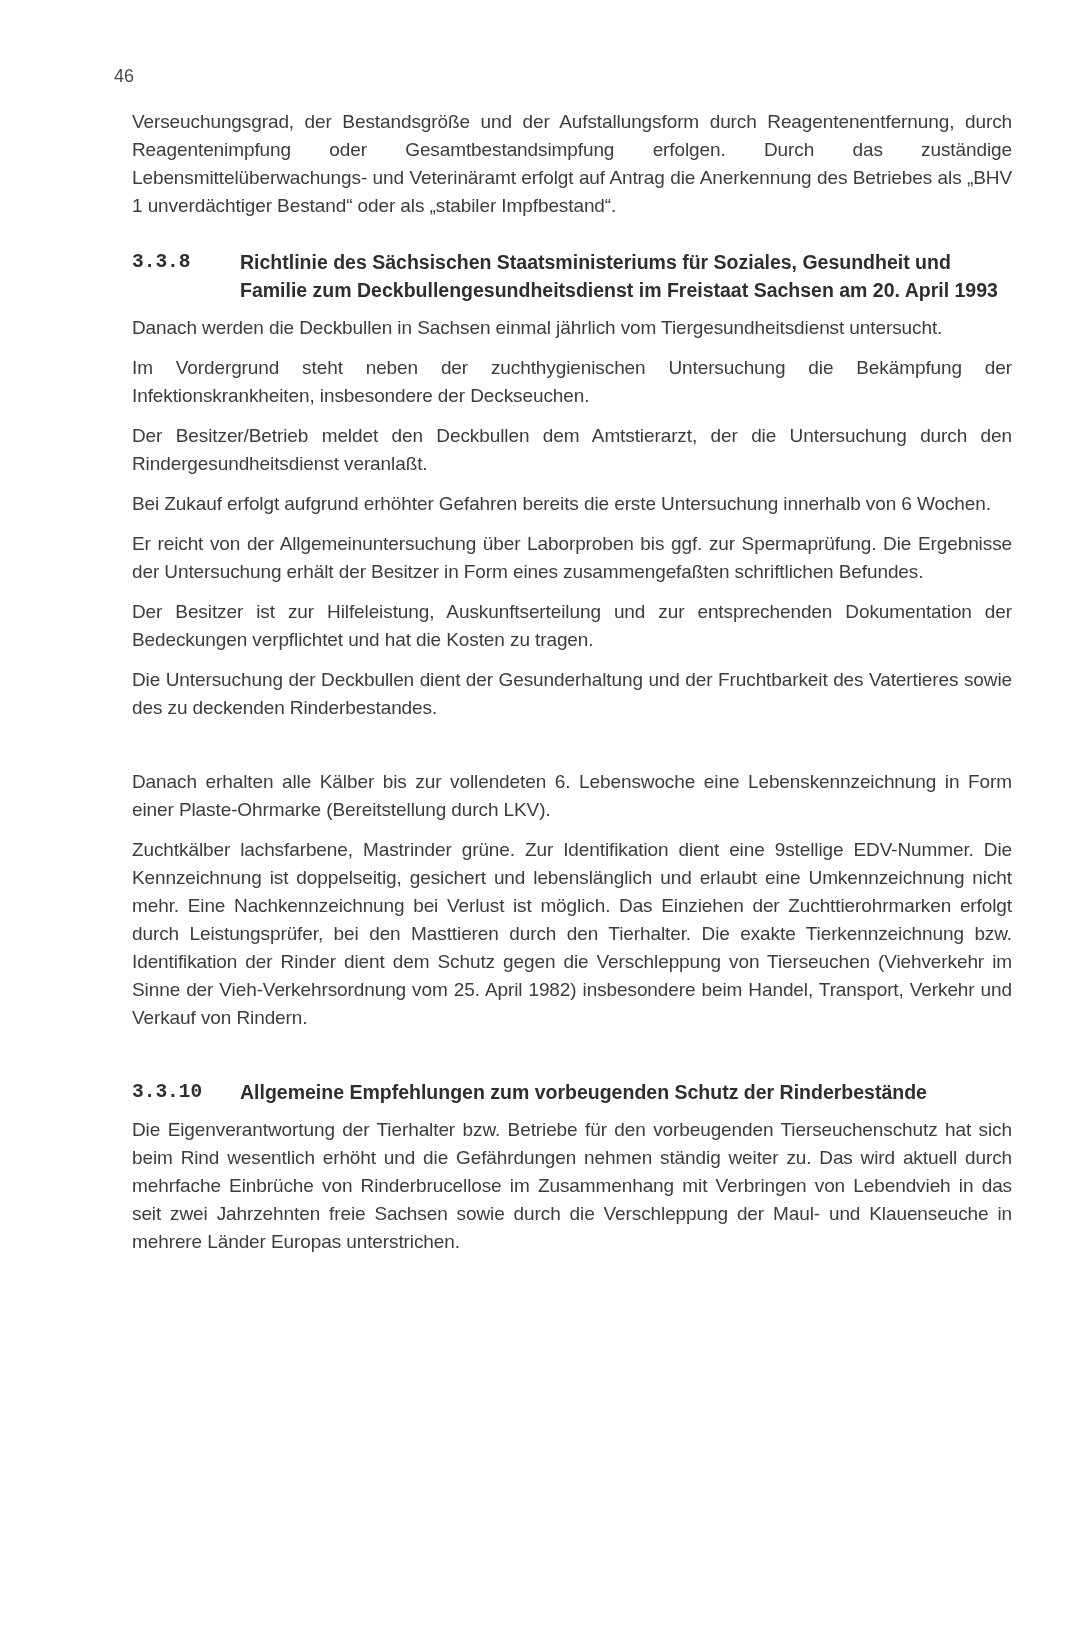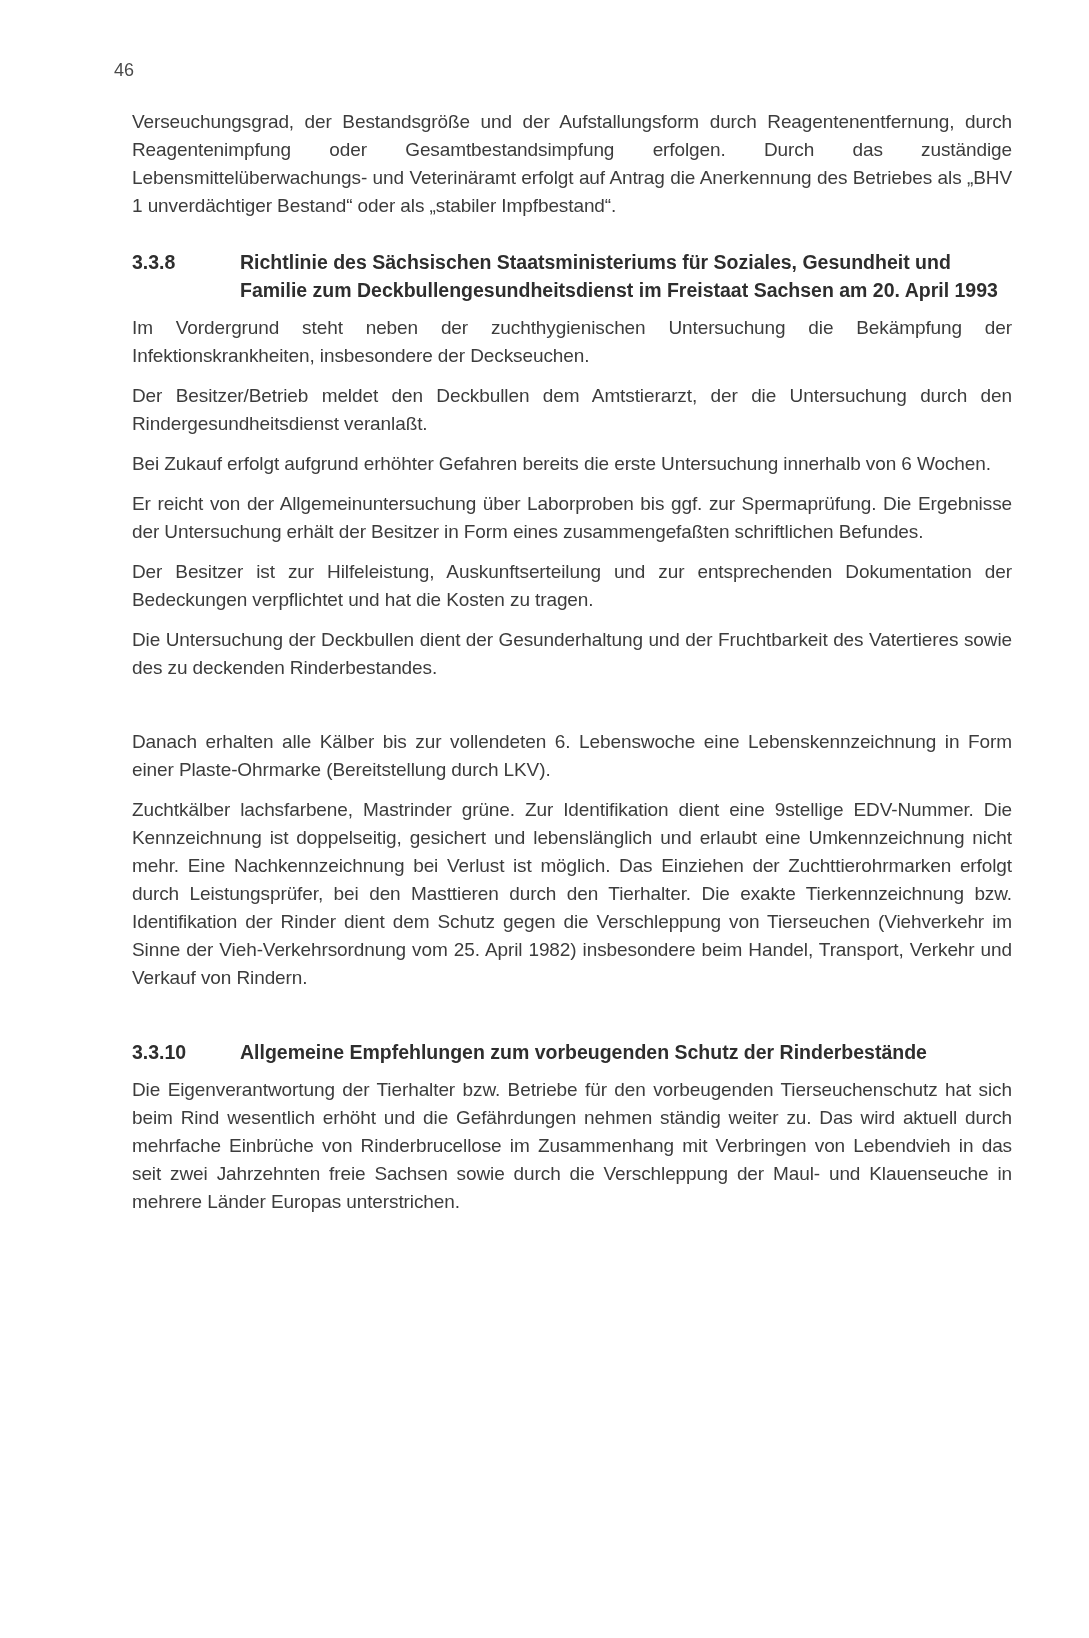--- a/index.html
+++ b/index.html
@@ -4,56 +4,57 @@
 <style>
   html, body { margin: 0; padding: 0; }
   body {
     width: 1089px; height: 1638px; overflow: hidden;
     background: #ffffff;
     font-family: "Liberation Sans", sans-serif;
     color: #3a3a3a;
     position: relative;
   }
   .page-number {
-    position: absolute; left: 114px; top: 60px;
+    position: absolute; left: 114px; top: 66px;
     font-size: 18px; color: #4a4a4a;
   }
   .content {
     position: absolute; left: 132px; top: 108px; width: 880px;
   }
   p.para {
     margin: 0 0 12px 0;
     font-size: 19px; line-height: 28px;
     text-align: justify; color: #3c3c3c;
     letter-spacing: -0.1px;
   }
   .heading {
     display: flex; margin: 0 0 10px 0;
     font-weight: bold; font-size: 19.5px; line-height: 28px; color: #2e2e2e;
   }
-  .heading .num { width: 86px; flex: 0 0 86px; }
+  .heading .num { width: 86px; flex: 0 0 86px; font-family: Liberation Mono, monospace; }
   .heading .title { flex: 1; margin-left: 22px; }
   .spacer-s { height: 16px; }
   .spacer-l { height: 34px; }
 </style>
 </head>
 <body>
 
 <div class="page-number">46</div>
 
 <div class="content">
 
   <p class="para">Verseuchungsgrad, der Bestandsgröße und der Aufstallungsform durch Reagentenentfernung, durch Reagentenimpfung oder Gesamtbestandsimpfung erfolgen. Durch das zuständige Lebensmittelüberwachungs- und Veterinäramt erfolgt auf Antrag die Anerkennung des Betriebes als „BHV 1 unverdächtiger Bestand“ oder als „stabiler Impfbestand“.</p>
 
   <div class="spacer-s"></div>
 
   <div class="heading">
     <span class="num">3.3.8</span>
     <span class="title">Richtlinie des Sächsischen Staatsministeriums für Soziales, Gesundheit und Familie zum Deckbullengesundheitsdienst im Freistaat Sachsen am 20. April 1993</span>
   </div>
+  <p class="para">Danach werden die Deckbullen in Sachsen einmal jährlich vom Tiergesundheitsdienst untersucht.</p>
   <p class="para">Im Vordergrund steht neben der zuchthygienischen Untersuchung die Bekämpfung der Infektionskrankheiten, insbesondere der Deckseuchen.</p>
   <p class="para">Der Besitzer/Betrieb meldet den Deckbullen dem Amtstierarzt, der die Untersuchung durch den Rindergesundheitsdienst veranlaßt.</p>
   <p class="para">Bei Zukauf erfolgt aufgrund erhöhter Gefahren bereits die erste Untersuchung innerhalb von 6 Wochen.</p>
   <p class="para">Er reicht von der Allgemeinuntersuchung über Laborproben bis ggf. zur Spermaprüfung. Die Ergebnisse der Untersuchung erhält der Besitzer in Form eines zusammengefaßten schriftlichen Befundes.</p>
   <p class="para">Der Besitzer ist zur Hilfeleistung, Auskunftserteilung und zur entsprechenden Dokumentation der Bedeckungen verpflichtet und hat die Kosten zu tragen.</p>
   <p class="para">Die Untersuchung der Deckbullen dient der Gesunderhaltung und der Fruchtbarkeit des Vatertieres sowie des zu deckenden Rinderbestandes.</p>
 
   <div class="spacer-l"></div>
 
   <p class="para">Danach erhalten alle Kälber bis zur vollendeten 6. Lebenswoche eine Lebenskennzeichnung in Form einer Plaste-Ohrmarke (Bereitstellung durch LKV).</p>

